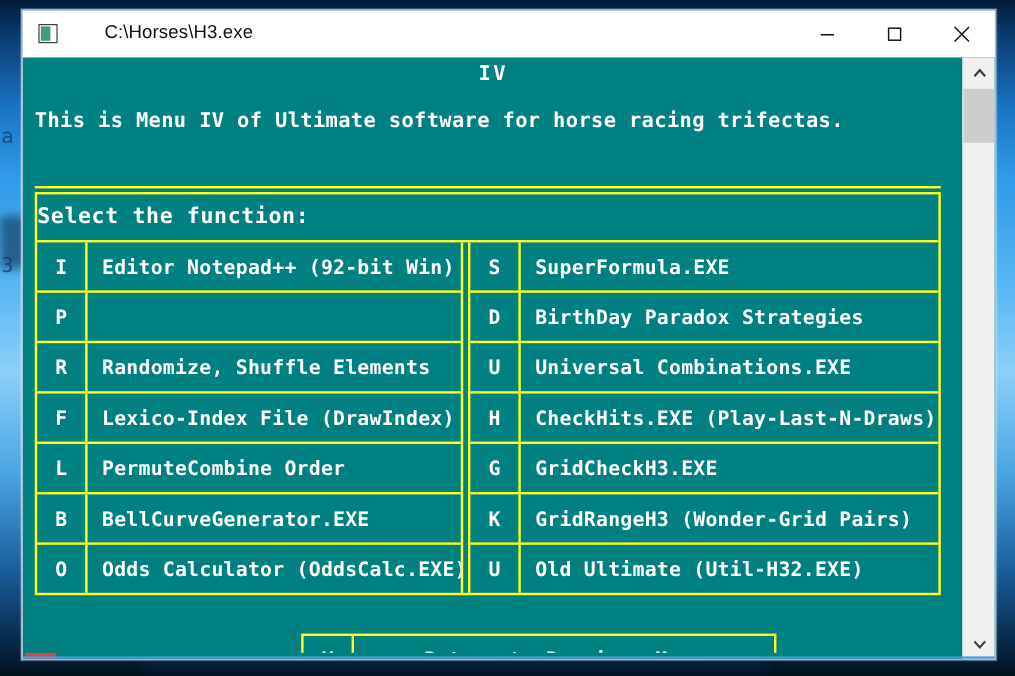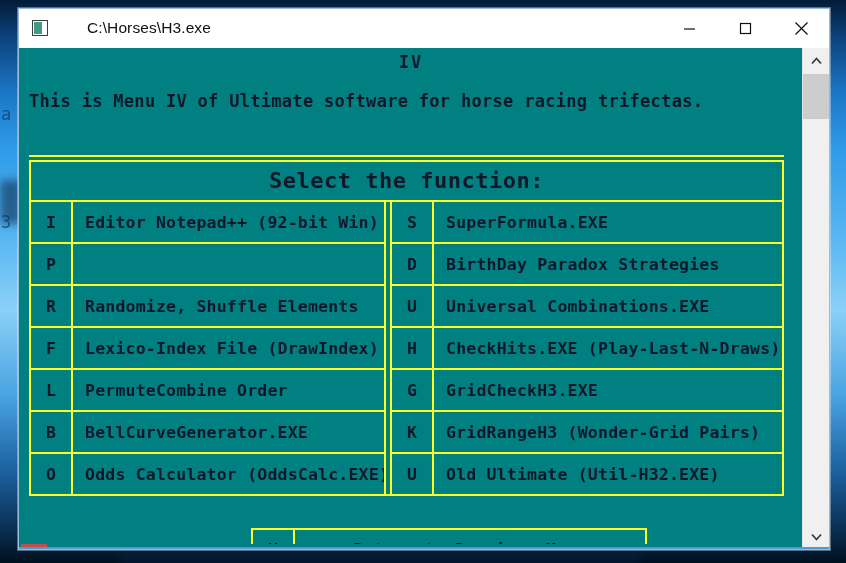--- a/index.html
+++ b/index.html
@@ -111,21 +111,21 @@
     position: absolute;
     left: 0; top: 0;
     right: 26px;
     bottom: 0;
     background: #008080;
     padding: 0;
     font-family: "DejaVu Sans Mono", "Liberation Mono", monospace;
     color: #ffff21;
   }
 
-  .ctext { color: #0f172a; white-space: pre; }
+  .ctext { color: #ffffff; white-space: pre; }
 
   #menu-number {
     position: absolute;
     top: 4px;
     left: 0; right: 0;
     text-align: center;
     font-size: 17px;
     letter-spacing: 2px;
     font-weight: bold;
   }
@@ -149,22 +149,22 @@
     border-top: 2px solid #ffff21;
     height: 3px;
   }
   #menu-box {
     border: 2px solid #ffff21;
     border-top: 2px solid #ffff21;
   }
   #menu-header {
     height: 38px;
     line-height: 38px;
-    text-align: center;
-    font-size: 22px;
+    text-align: left;
+    font-size: 18px;
     font-weight: bold;
     letter-spacing: .5px;
     border-bottom: 2px solid #ffff21;
   }
   #menu-cols {
     display: flex;
   }
   .menu-col {
     box-sizing: border-box;
   }

